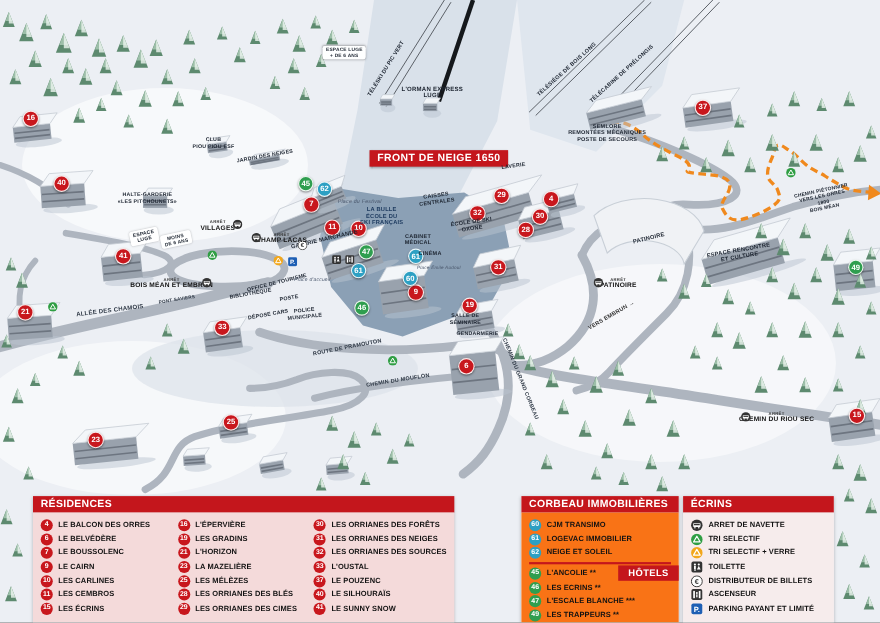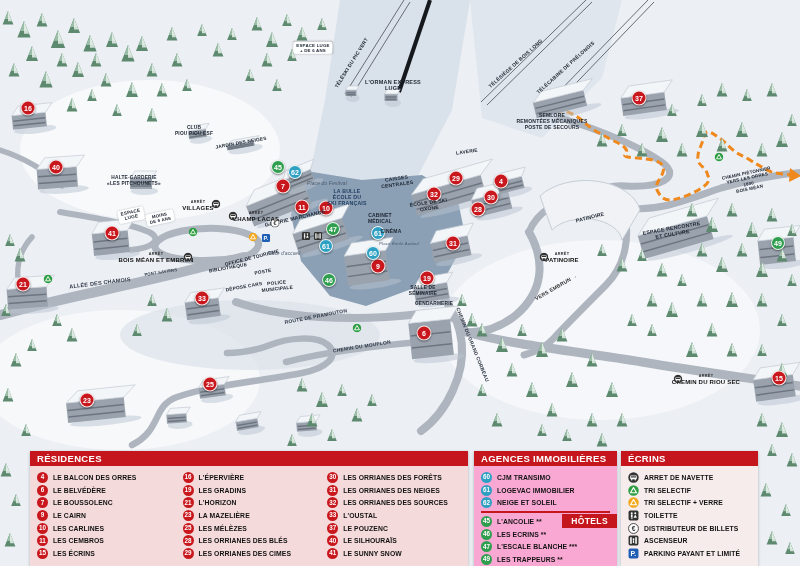--- a/index.html
+++ b/index.html
@@ -26,21 +26,21 @@
   .panel-h{background:#c4161c;color:#fff;font-weight:bold;font-size:9.5px;height:15px;display:flex;
            align-items:center;padding:0 7px;letter-spacing:.3px;}
   .panel-b{padding:5px 7px 4px 7px;}
   .li{display:flex;align-items:center;gap:5px;height:12.7px;}
   .ln{width:11px;height:11px;border-radius:50%;color:#fff;font-size:6.3px;font-weight:bold;display:flex;
       align-items:center;justify-content:center;flex:none;line-height:1;}
   .ln.r{background:#c8171d}.ln.b{background:#2da0c3}.ln.g{background:#2f9e4f}
   .lt{font-size:6.8px;font-weight:bold;color:#121212;white-space:nowrap;letter-spacing:.1px;}
   #res-body{display:flex;background:#f4dada;height:92px;}
   .res-col{display:flex;flex-direction:column;}
-  #ag-body{background:#f9a8d4;height:92px;}
+  #ag-body{background:#f97316;height:92px;}
   #hotels{position:relative;border-top:2px solid #c4161c;margin-top:2px;padding-top:2px;}
   #hotels-tab{position:absolute;right:-7px;top:1px;background:#c4161c;color:#fff;font-weight:bold;
               font-size:8.5px;padding:2px 9px;letter-spacing:.4px;}
   #lg-body{background:#f6ecec;height:92px;}
   .lgi{width:11px;height:11px;flex:none;line-height:0;}
 </style>
 </head>
 <body>
 
 <div id="stage">
@@ -968,20 +968,21 @@
         </g>
         <g transform="translate(790,550)">
           <path d="M0 -8 L 4.8 4 L -4.8 4 Z" fill="#5d8a6f"></path>
           <path d="M0 -8 L 2.64 -0.8 L -2.64 -0.8 Z" fill="#9dbfa9"></path>
           <path d="M0 -8 L 3.6 1.2 L 0 1.2 Z" fill="#eef5f0" opacity="0.8"></path>
         </g>
       </g>
   </svg>
 
   <div id="overlay">
+    <div id="banner">FRONT DE NEIGE 1650</div>
   <div class="marker mr" style="left: 28px; top: 108px;">16</div>
       <div class="marker mr" style="left: 56px; top: 167px;">40</div>
       <div class="marker mr" style="left: 112px; top: 233px;">41</div>
       <div class="marker mr" style="left: 23px; top: 284px;">21</div>
       <div class="marker mr" style="left: 202px; top: 298px;">33</div>
       <div class="marker mr" style="left: 87px; top: 400px;">23</div>
       <div class="marker mr" style="left: 210px; top: 384px;">25</div>
       <div class="marker mr" style="left: 283px; top: 186px;">7</div>
       <div class="marker mr" style="left: 302px; top: 207px;">11</div>
       <div class="marker mr" style="left: 326px; top: 208px;">10</div>
@@ -1153,21 +1154,21 @@
       </div>
       <div class="micon" style="left: 678px; top: 379px;"><svg width="9" height="9" viewBox="0 0 20 20">
           <circle cx="10" cy="10" r="9.5" fill="#333"></circle>
           <rect x="4" y="6.5" width="12" height="6.5" rx="1.2" fill="#fff"></rect>
           <rect x="5.2" y="7.8" width="9.6" height="2.2" fill="#333"></rect>
           <circle cx="6.8" cy="14" r="1.3" fill="#fff"></circle>
           <circle cx="13.2" cy="14" r="1.3" fill="#fff"></circle>
         </svg></div>
     </div>
 
-  <div class="panel" id="p-res" style="left:30px;top:451px;width:438px;">
+  <div class="panel" id="p-res" style="left:30px;top:451px;width:383px;">
     <div class="panel-h">RÉSIDENCES</div>
     <div class="panel-b" id="res-body">
         <div class="res-col" style="width: 148px;">
           <div class="li">
             <span class="ln r">4</span>
             <span class="lt">LE BALCON DES ORRES</span>
           </div>
           <div class="li">
             <span class="ln r">6</span>
             <span class="lt">LE BELVÉDÈRE</span>
@@ -1250,21 +1251,21 @@
           </div>
           <div class="li">
             <span class="ln r">41</span>
             <span class="lt">LE SUNNY SNOW</span>
           </div>
         </div>
       </div>
   </div>
 
   <div class="panel" id="p-ag" style="left:474px;top:451px;width:143px;">
-    <div class="panel-h">AGENCES IMMOBILIÈRES</div>
+    <div class="panel-h">CORBEAU IMMOBILIÈRES</div>
     <div class="panel-b" id="ag-body">
       <div id="ag-items">
           <div class="li">
             <span class="ln b">60</span>
             <span class="lt">CJM TRANSIMO</span>
           </div>
           <div class="li">
             <span class="ln b">61</span>
             <span class="lt">LOGEVAC IMMOBILIER</span>
           </div>

